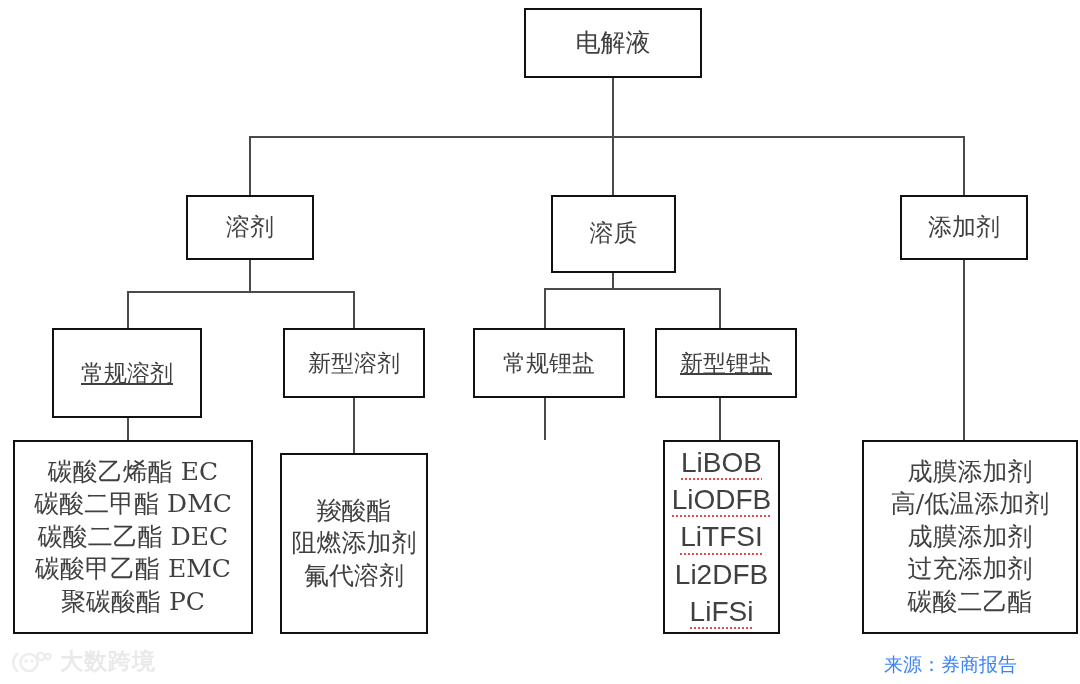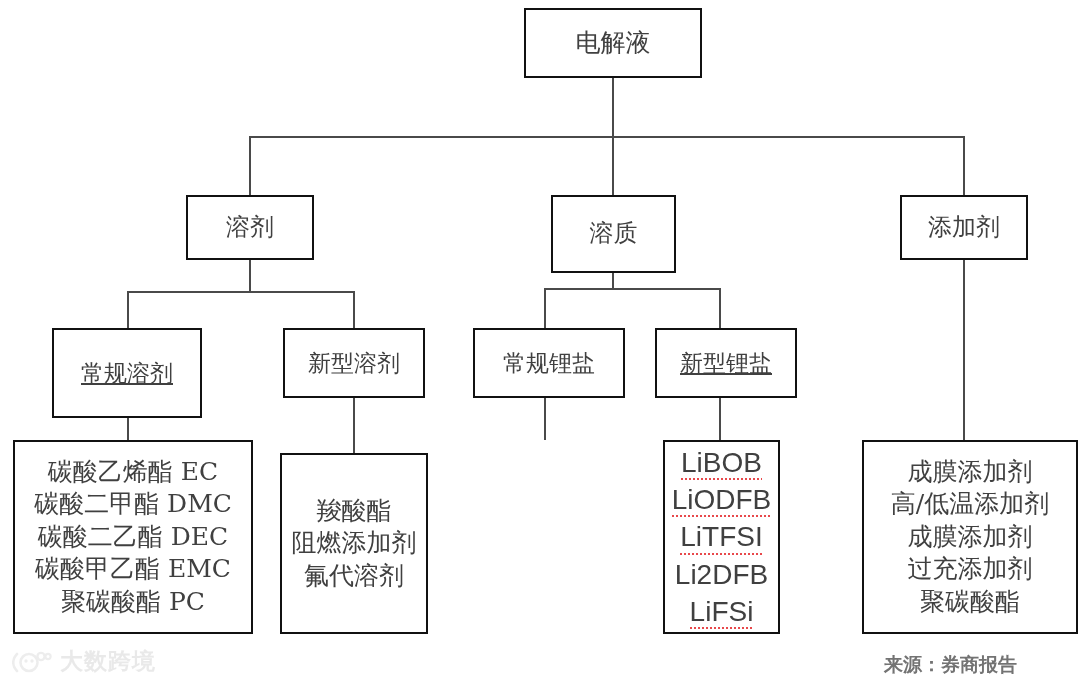--- a/index.html
+++ b/index.html
@@ -99,23 +99,22 @@
     height: 2px;
     background: #4a4a4a;
     z-index: 1;
   }
 
   
   #source-note {
     position: absolute;
     font-family: "DejaVu Serif", "Liberation Serif", serif;
     font-size: 19px;
-    color: #737373;
+    color: #3b82f6;
     white-space: nowrap;
-    font-weight: bold;
   }
   #watermark {
     position: absolute;
     left: 12px;
     top: 646px;
     display: flex;
     align-items: center;
     gap: 8px;
     opacity: 0.92;
     user-select: none;
@@ -198,21 +197,21 @@
   <div class="node leaf cjk-leaf" style="left:280px; top:453px; width:148px; height:181px;">
     <span class="label"><span>羧酸酯</span><br><span>阻燃添加剂</span><br><span>氟代溶剂</span></span>
   </div>
 
 
   <div class="node leaf latin-leaf" style="left:663px; top:440px; width:117px; height:194px;">
     <span class="label"><span class="spell flag">LiBOB</span><br><span class="spell flag">LiODFB</span><br><span class="spell flag">LiTFSI</span><br><span class="spell">Li2DFB</span><br><span class="spell flag">LiFSi</span></span>
   </div>
 
   <div class="node leaf cjk-leaf" style="left:862px; top:440px; width:216px; height:194px;">
-    <span class="label"><span>成膜添加剂</span><br><span>高/低温添加剂</span><br><span>成膜添加剂</span><br><span>过充添加剂</span><br><span>聚碳酸酯</span></span>
+    <span class="label"><span>成膜添加剂</span><br><span>高/低温添加剂</span><br><span>成膜添加剂</span><br><span>过充添加剂</span><br><span>碳酸二乙酯</span></span>
   </div>
 
   <div id="source-note" style="left:884px; top:652px;">来源：券商报告</div>
 
   <div id="watermark">
     <span>
       <svg width="40" height="24" viewBox="0 0 40 24" aria-hidden="true">
         <path d="M5 4 C0 9, 0 16, 5 21" stroke="#ececec" stroke-width="2.6" fill="none" stroke-linecap="round"></path>
         <circle cx="17" cy="12.5" r="8.5" stroke="#ececec" stroke-width="2.6" fill="none"></circle>
         <circle cx="14" cy="11" r="1.7" fill="#ececec"></circle>

